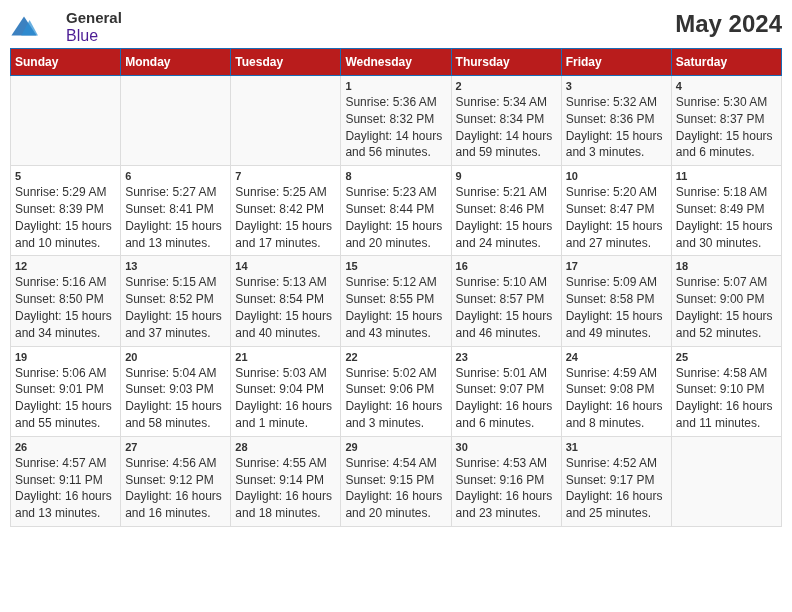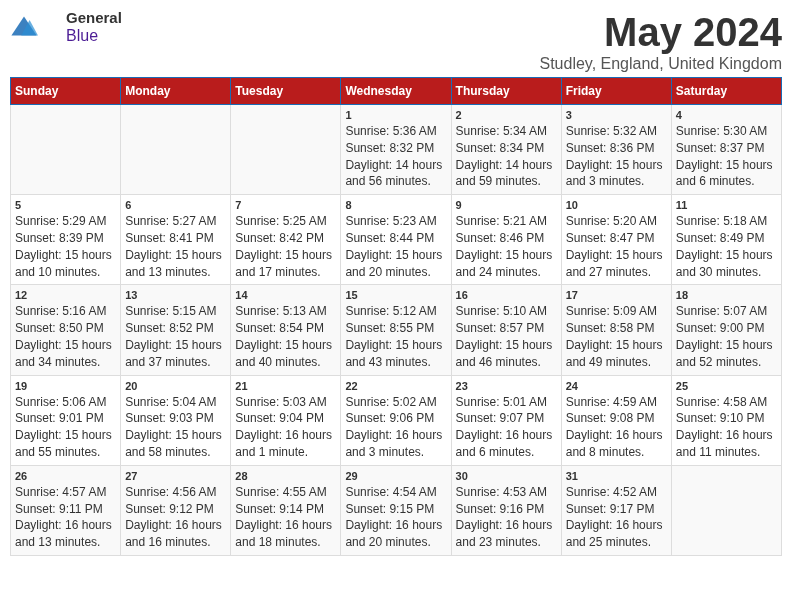--- a/index.html
+++ b/index.html
@@ -41,21 +41,21 @@
       color: #4c1d95;
     }
     .logo-icon {
       width: 28px;
       height: 28px;
     }
     .title-block {
       text-align: right;
     }
     .month-year {
-      font-size: 40px;
+      font-size: 24px;
       font-weight: bold;
       color: #333;
     }
     .location {
       font-size: 16px;
       color: #555;
     }
     table {
       width: 100%;
       border-collapse: collapse;
@@ -107,21 +107,20 @@
         <polygon points="20,5 38,32 2,32" fill="#1a6bb5" opacity="0.85"></polygon>
         <polygon points="28,10 40,32 16,32" fill="#2a8fd4" opacity="0.7"></polygon>
       </svg>
       <div class="logo-text">
         <span class="logo-general">General</span>
         <span class="logo-blue">Blue</span>
       </div>
     </div>
     <div class="title-block">
       <div class="month-year">May 2024</div>
-      <div class="location">Studley, England, United Kingdom</div>
     </div>
   </div>
 
   <table>
     <thead>
       <tr>
         <th>Sunday</th>
         <th>Monday</th>
         <th>Tuesday</th>
         <th>Wednesday</th>

